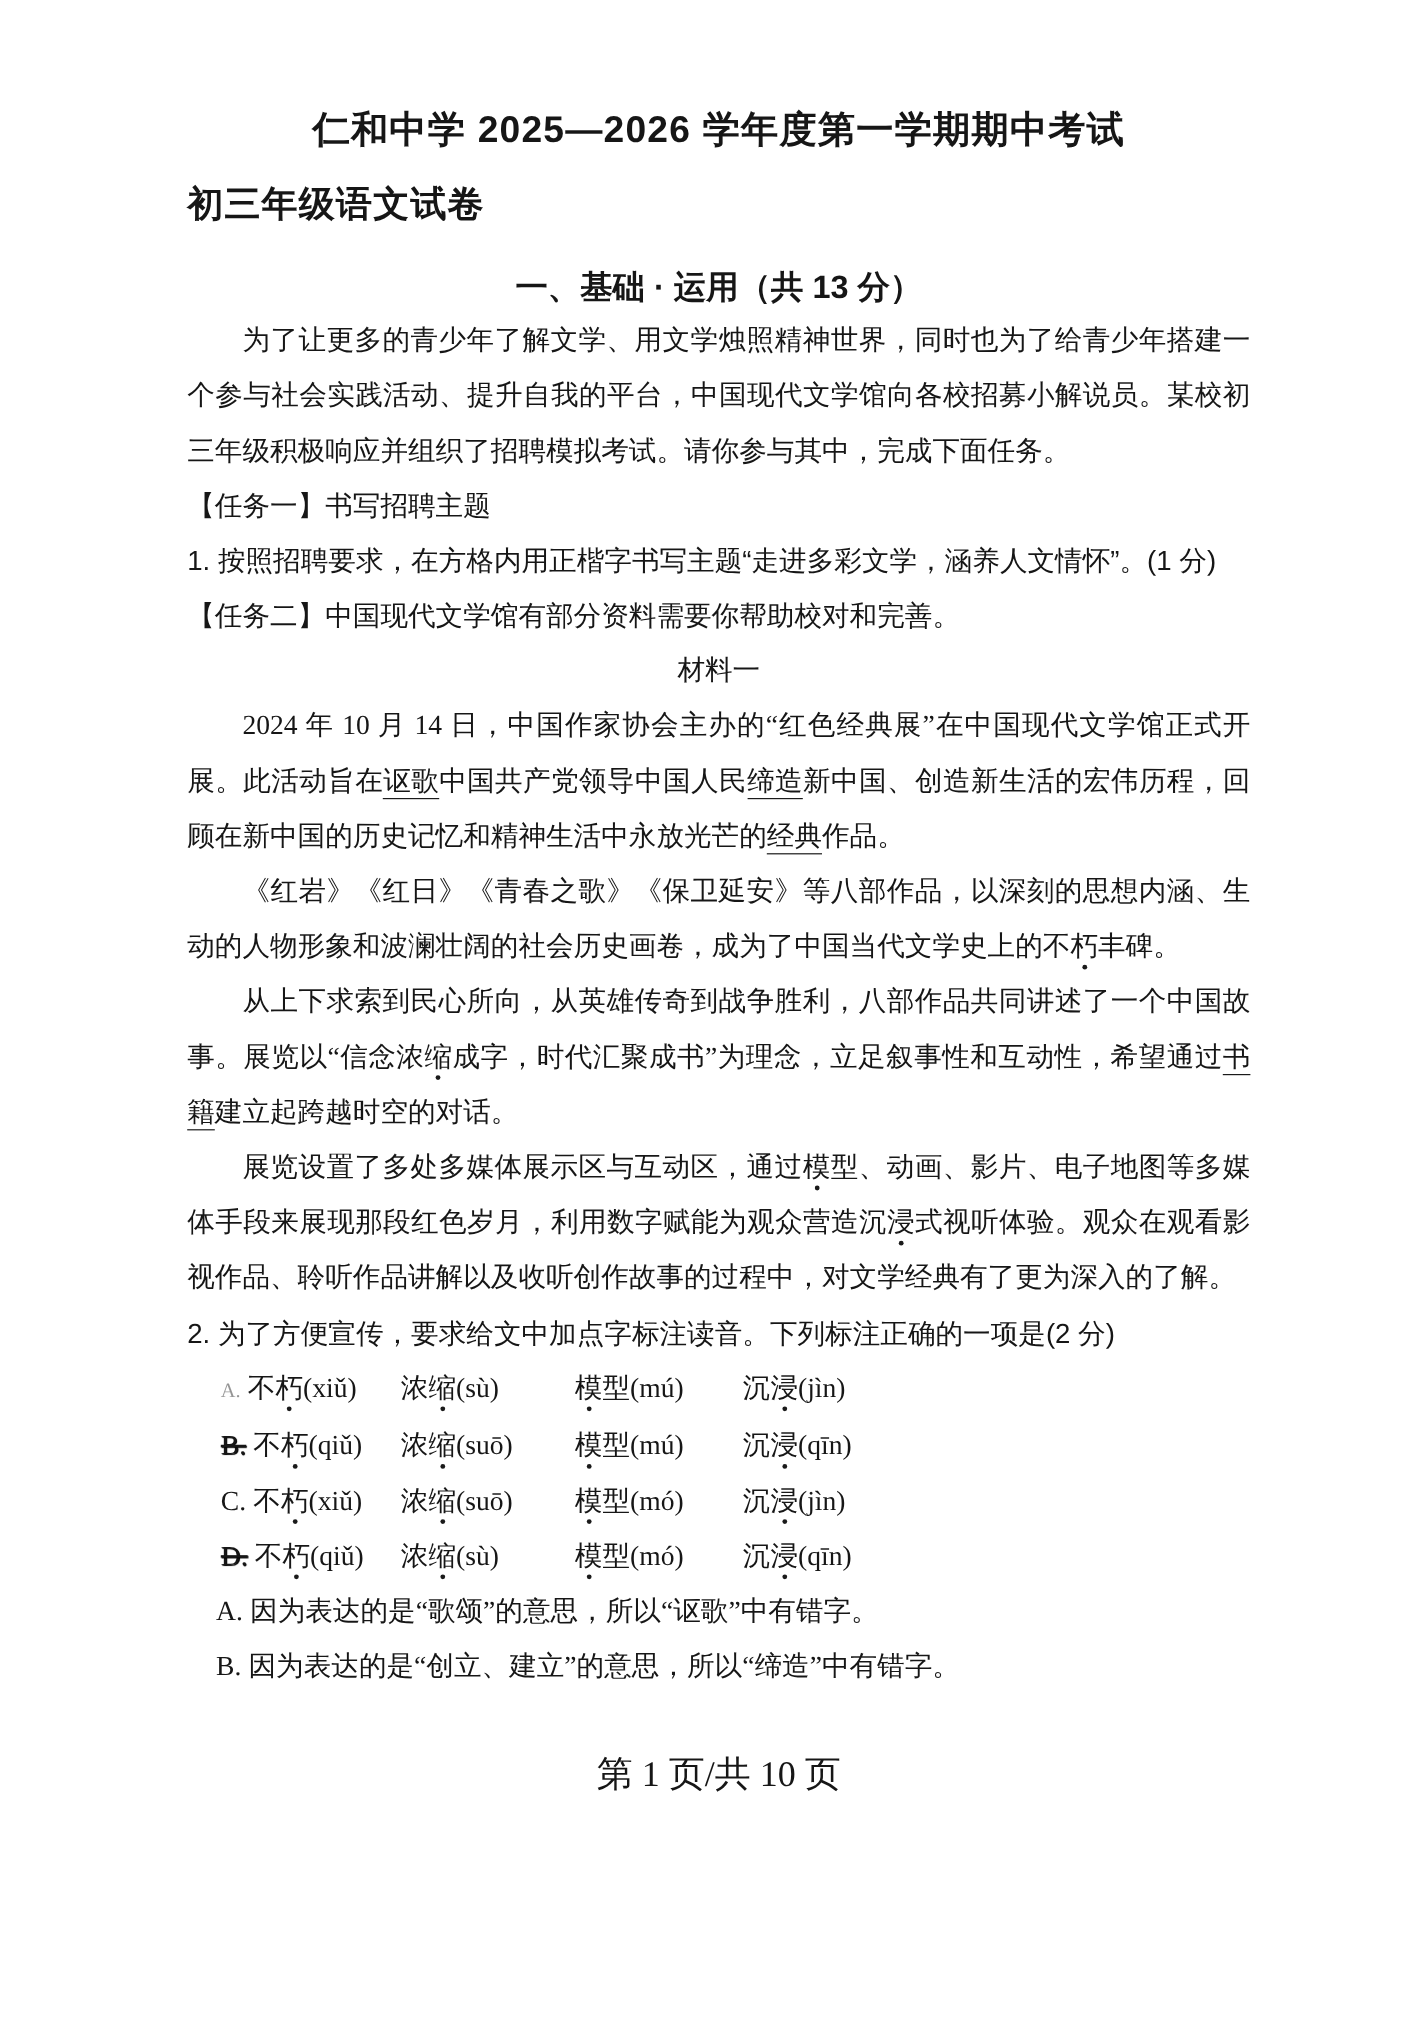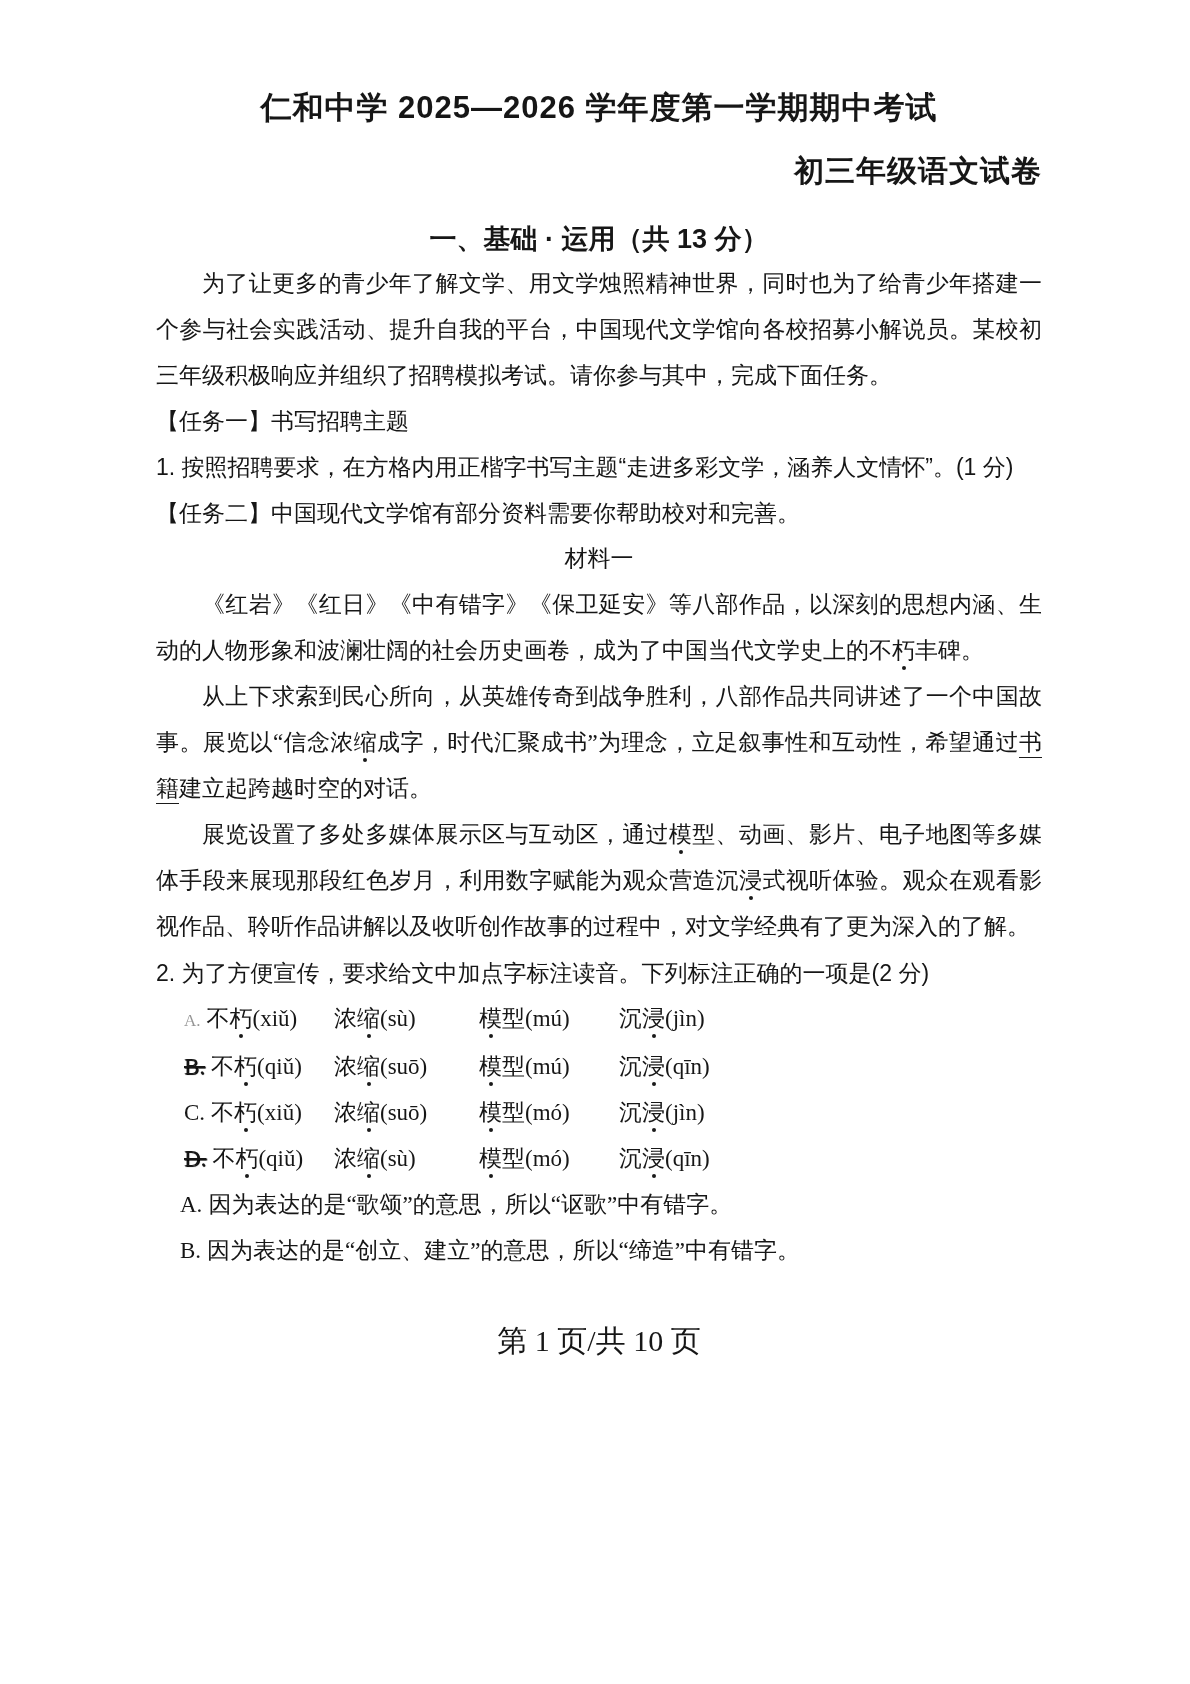--- a/index.html
+++ b/index.html
@@ -23,21 +23,21 @@
   }
   .title1 {
     text-align: center;
     font-family: "Liberation Sans", "DejaVu Sans", sans-serif;
     font-weight: 700;
     font-size: 31px;
     line-height: 44px;
     letter-spacing: 1px;
   }
   .title2 {
-    text-align: right;
+    text-align: left;
     font-family: "Liberation Sans", "DejaVu Sans", sans-serif;
     font-weight: 700;
     font-size: 30px;
     line-height: 42px;
     margin-top: 20px;
     letter-spacing: 1px;
   }
   .sec-heading {
     font-family: "Liberation Sans", "DejaVu Sans", sans-serif;
     font-weight: 700;
@@ -126,21 +126,22 @@
   <div class="sec-heading">一、基础 · 运用（共 13 分）</div>
 
   <p class="para boldish">为了让更多的青少年了解文学、用文学烛照精神世界，同时也为了给青少年搭建一个参与社会实践活动、提升自我的平台，中国现代文学馆向各校招募小解说员。某校初三年级积极响应并组织了招聘模拟考试。请你参与其中，完成下面任务。</p>
 
   <div class="line boldish">【任务一】书写招聘主题</div>
   <div class="line boldish">1. 按照招聘要求，在方格内用正楷字书写主题“走进多彩文学，涵养人文情怀”。(1 分)</div>
   <div class="line boldish">【任务二】中国现代文学馆有部分资料需要你帮助校对和完善。</div>
 
   <div class="material-heading">材料一</div>
 
-  <p class="para"><span>《红岩》《红日》《中有错字》《保卫延安》等八部作品，以深刻的思想内涵、生动的人物形象和波澜壮阔的社会历史画卷，成为了中国当代文学史上的不</span><span class="d">朽</span><span>丰碑。</span></p>
+  <p class="para"><span>2024 年 10 月 14 日，中国作家协会主办的“红色经典展”在中国现代文学馆正式开展。此活动旨在</span><span class="u">讴歌</span><span>中国共产党领导中国人民</span><span class="u">缔造</span><span>新中国、创造新生活的宏伟历程，回顾在新中国的历史记忆和精神生活中永放光芒的</span><span class="u">经典</span><span>作品。</span></p>
+  <p class="para"><span>《红岩》《红日》《青春之歌》《保卫延安》等八部作品，以深刻的思想内涵、生动的人物形象和波澜壮阔的社会历史画卷，成为了中国当代文学史上的不</span><span class="d">朽</span><span>丰碑。</span></p>
   <p class="para"><span>从上下求索到民心所向，从英雄传奇到战争胜利，八部作品共同讲述了一个中国故事。展览以“信念浓</span><span class="d">缩</span><span>成字，时代汇聚成书”为理念，立足叙事性和互动性，希望通过</span><span class="u">书籍</span><span>建立起跨越时空的对话。</span></p>
   <p class="para"><span>展览设置了多处多媒体展示区与互动区，通过</span><span class="d">模</span><span>型、动画、影片、电子地图等多媒体手段来展现那段红色岁月，利用数字赋能为观众营造沉</span><span class="d">浸</span><span>式视听体验。观众在观看影视作品、聆听作品讲解以及收听创作故事的过程中，对文学经典有了更为深入的了解。</span></p>
 
   <div class="line boldish">2. 为了方便宣传，要求给文中加点字标注读音。下列标注正确的一项是(2 分)</div>
 
   <div class="opt-row">
     <span><span class="opt-letter letter-faint">A.</span><span><span>不</span><span class="d">朽</span><span>(xiǔ)</span></span></span>
     <span><span>浓</span><span class="d">缩</span><span>(sù)</span></span>
     <span><span class="d">模</span><span>型(mú)</span></span>
     <span><span>沉</span><span class="d">浸</span><span>(jìn)</span></span>

